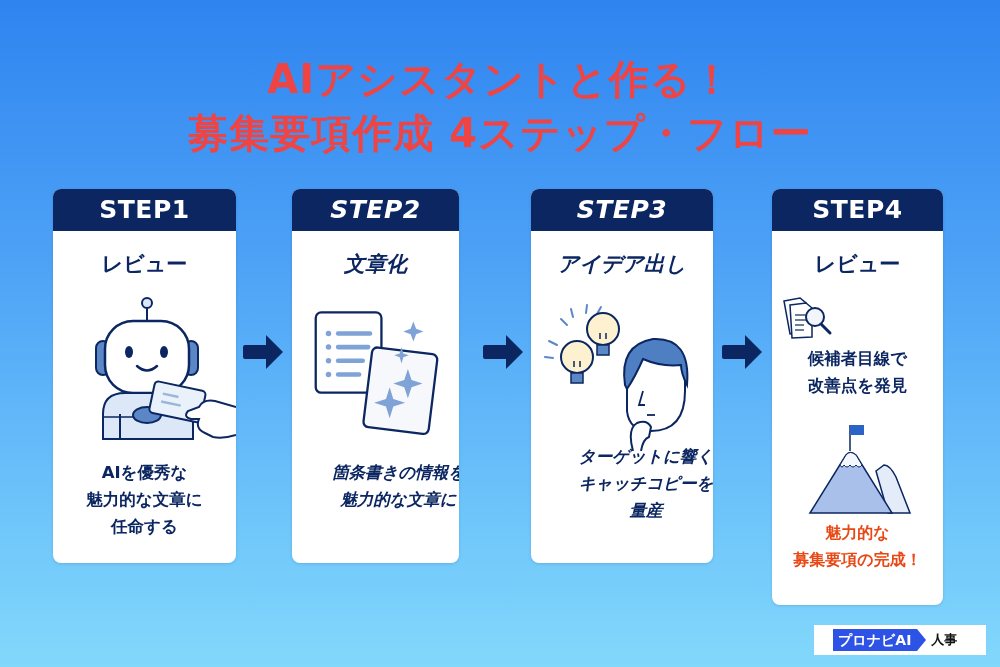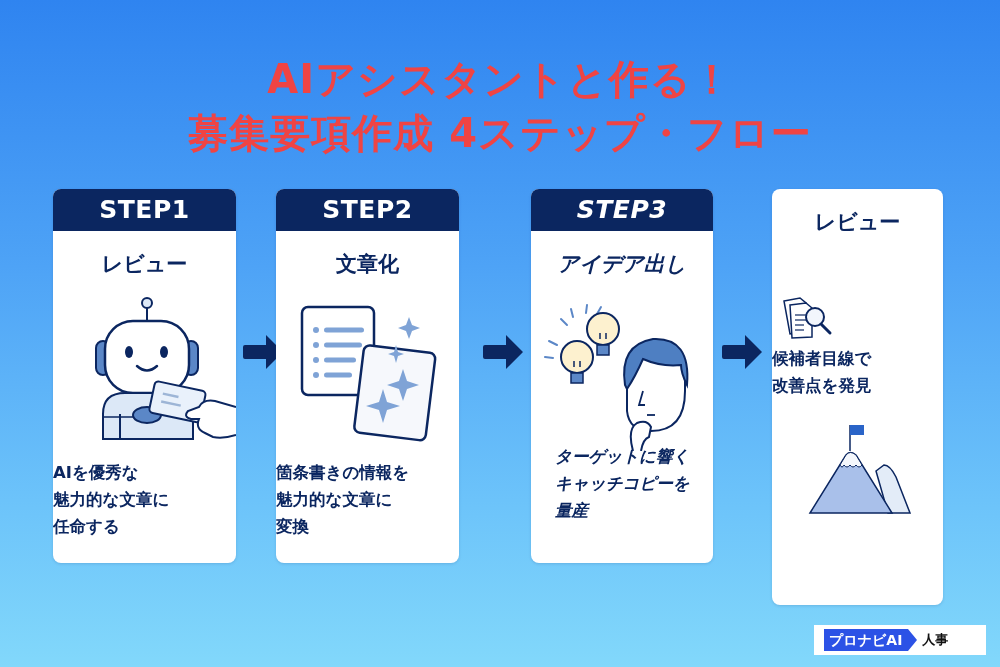--- a/index.html
+++ b/index.html
@@ -20,31 +20,31 @@
     .card-header {
       height: 42px; background: #0b2660; color: #ffffff; font-weight: bold;
       font-size: 25px; line-height: 42px; text-align: center; letter-spacing: 0.5px;
     }
     .card-title {
       text-align: center; color: #0b2660; font-weight: bold; font-size: 21px;
       margin-top: 18px; height: 30px; line-height: 30px;
     }
     .illus { position: absolute; left: 0; width: 100%; }
     .card-desc {
-      position: absolute; left: 0; width: 100%; text-align: left; color: #0b2660;
+      position: absolute; left: 0; width: 100%; text-align: center; color: #0b2660;
       font-weight: bold; font-size: 16.5px; line-height: 27px;
     }
     .desc-line { display: block; }
     .arrow { position: absolute; top: 330px; width: 44px; height: 44px; }
     .logo {
       position: absolute; left: 814px; top: 625px; width: 172px; height: 30px;
       background: #ffffff; display: flex; align-items: center;
     }
     .logo-badge {
-      position: relative; margin-left: 10px; height: 22px; background: #2c52e6; color: #fff;
+      position: relative; margin-left: 19px; height: 22px; background: #2c52e6; color: #fff;
       font-weight: bold; font-size: 14px; line-height: 22px; padding: 0 6px 0 5px;
     }
     .logo-badge:after {
       content: ""; position: absolute; right: -9px; top: 0; width: 0; height: 0;
       border-top: 11px solid transparent; border-bottom: 11px solid transparent; border-left: 9px solid #2c52e6;
     }
     .logo-text { margin-left: 14px; font-size: 13px; font-weight: bold; color: #111; }
     .finish { color: #e84813 !important; }
   </style>
 </head>
@@ -82,21 +82,21 @@
     <span class="desc-line">AIを優秀な</span>
     <span class="desc-line">魅力的な文章に</span>
     <span class="desc-line">任命する</span>
   </div>
 </div>
 
 <svg class="arrow" style="left:242px;" viewBox="0 0 44 44">
   <path d="M3 15 L24 15 L24 5 L41 22 L24 39 L24 29 L3 29 Q1 29 1 27 L1 17 Q1 15 3 15 Z" fill="#0b2660"></path>
 </svg>
 
-<div class="card" style="left:276px; width:183px; height:374px;">
+<div class="card" style="left:292px; width:167px; height:374px;font-style:italic;">
   <div class="card-header">STEP2</div>
   <div class="card-title">文章化</div>
   <svg class="illus" style="top:100px;" width="183" height="160" viewBox="0 0 183 160">
     <rect x="26" y="18" width="72" height="88" rx="6" fill="#ffffff" stroke="#0b2660" stroke-width="2.5"></rect>
     <g fill="#7fa3d6">
       <circle cx="40" cy="41" r="3"></circle>
         <rect x="48" y="38.5" width="40" height="5" rx="2.5"></rect>
       <circle cx="40" cy="56" r="3"></circle>
         <rect x="48" y="53.5" width="38" height="5" rx="2.5"></rect>
       <circle cx="40" cy="71" r="3"></circle>
@@ -105,24 +105,23 @@
         <rect x="48" y="83.5" width="28" height="5" rx="2.5"></rect>
     </g>
     <g transform="rotate(7 120 110)">
       <rect x="82" y="60" width="72" height="88" rx="6" fill="#f6f8fc" stroke="#0b2660" stroke-width="2.5"></rect>
     </g>
     <path d="M133 28 L136 36 L144 39 L136 42 L133 50 L130 42 L122 39 L130 36 Z" fill="#7fa3d6"></path>
     <path d="M120 56 L122 63 L128 65 L122 67 L120 74 L118 67 L112 65 L118 63 Z" fill="#7fa3d6"></path>
     <path d="M127 80 L131 92 L143 96 L131 100 L127 112 L123 100 L111 96 L123 92 Z" fill="#7fa3d6"></path>
     <path d="M107 100 L111 113 L124 117 L111 121 L107 134 L103 121 L90 117 L103 113 Z" fill="#7fa3d6"></path>
   </svg>
-  <div class="card-desc" style="top:270px;">
+  <div class="card-desc" style="top:270px;margin-left:23px;">
     <span class="desc-line">箇条書きの情報を</span>
     <span class="desc-line">魅力的な文章に</span>
-    <span class="desc-line">変換</span>
   </div>
 </div>
 
 <svg class="arrow" style="left:482px;" viewBox="0 0 44 44">
   <path d="M3 15 L24 15 L24 5 L41 22 L24 39 L24 29 L3 29 Q1 29 1 27 L1 17 Q1 15 3 15 Z" fill="#0b2660"></path>
 </svg>
 
 <div class="card" style="left:531px; width:182px; height:374px;font-style:italic;">
   <div class="card-header">STEP3</div>
   <div class="card-title">アイデア出し</div>
@@ -152,20 +151,21 @@
     <span class="desc-line">キャッチコピーを</span>
     <span class="desc-line">量産</span>
   </div>
 </div>
 
 <svg class="arrow" style="left:721px;" viewBox="0 0 44 44">
   <path d="M3 15 L24 15 L24 5 L41 22 L24 39 L24 29 L3 29 Q1 29 1 27 L1 17 Q1 15 3 15 Z" fill="#0b2660"></path>
 </svg>
 
 <div class="card" style="left:772px; width:171px; height:416px;">
+  <div class="card-header">STEP4</div>
   <div class="card-title">レビュー</div>
   <svg class="illus" style="top:104px; left:6px; width:60px;" width="60" height="50" viewBox="0 0 60 50">
     <path d="M6 8 L22 5 L28 10 L31 38 L12 41 Z" fill="#ffffff" stroke="#0b2660" stroke-width="1.5"></path>
     <path d="M12 12 L28 10 L34 15 L34 44 L14 45 Z" fill="#ffffff" stroke="#0b2660" stroke-width="1.5"></path>
     <g stroke="#0b2660" stroke-width="1.2">
         <line x1="17" y1="22" x2="28" y2="22"></line>
         <line x1="17" y1="27" x2="28" y2="27"></line>
         <line x1="17" y1="32" x2="26" y2="32"></line>
         <line x1="17" y1="37" x2="26" y2="37"></line>
       </g>
@@ -176,18 +176,22 @@
     <span class="desc-line">候補者目線で</span>
     <span class="desc-line">改善点を発見</span>
   </div>
   <svg class="illus" style="top:232px;" width="171" height="95" viewBox="0 0 171 95">
     <line x1="78" y1="4" x2="78" y2="30" stroke="#0b2660" stroke-width="1.5"></line>
     <path d="M78 4 L92 4 L92 14 L78 14 Z" fill="#2a64c8"></path>
     <path d="M104 50 L112 44 Q118 44 124 56 L138 92 L116 92 Z" fill="#e3ecf8" stroke="#0b2660" stroke-width="1.5"></path>
     <path d="M38 92 L74 34 Q78 29 84 34 L120 92 Z" fill="#a9c0ea" stroke="#0b2660" stroke-width="1.5"></path>
     <path d="M68 44 L74 34 Q78 29 84 34 L90 44 Q87 48 84 44 Q81 48 78 44 Q75 48 72 44 Q70 48 68 44 Z" fill="#f4f7fc" stroke="#0b2660" stroke-width="1"></path>
   </svg>
+  <div class="card-desc finish" style="top:330px; font-size:16px;">
+    <span class="desc-line finish">魅力的な</span>
+    <span class="desc-line finish">募集要項の完成！</span>
+  </div>
 </div>
 
 <div class="logo">
   <span class="logo-badge">プロナビAI</span>
   <span class="logo-text">人事</span>
 </div>
 
 </body></html>

